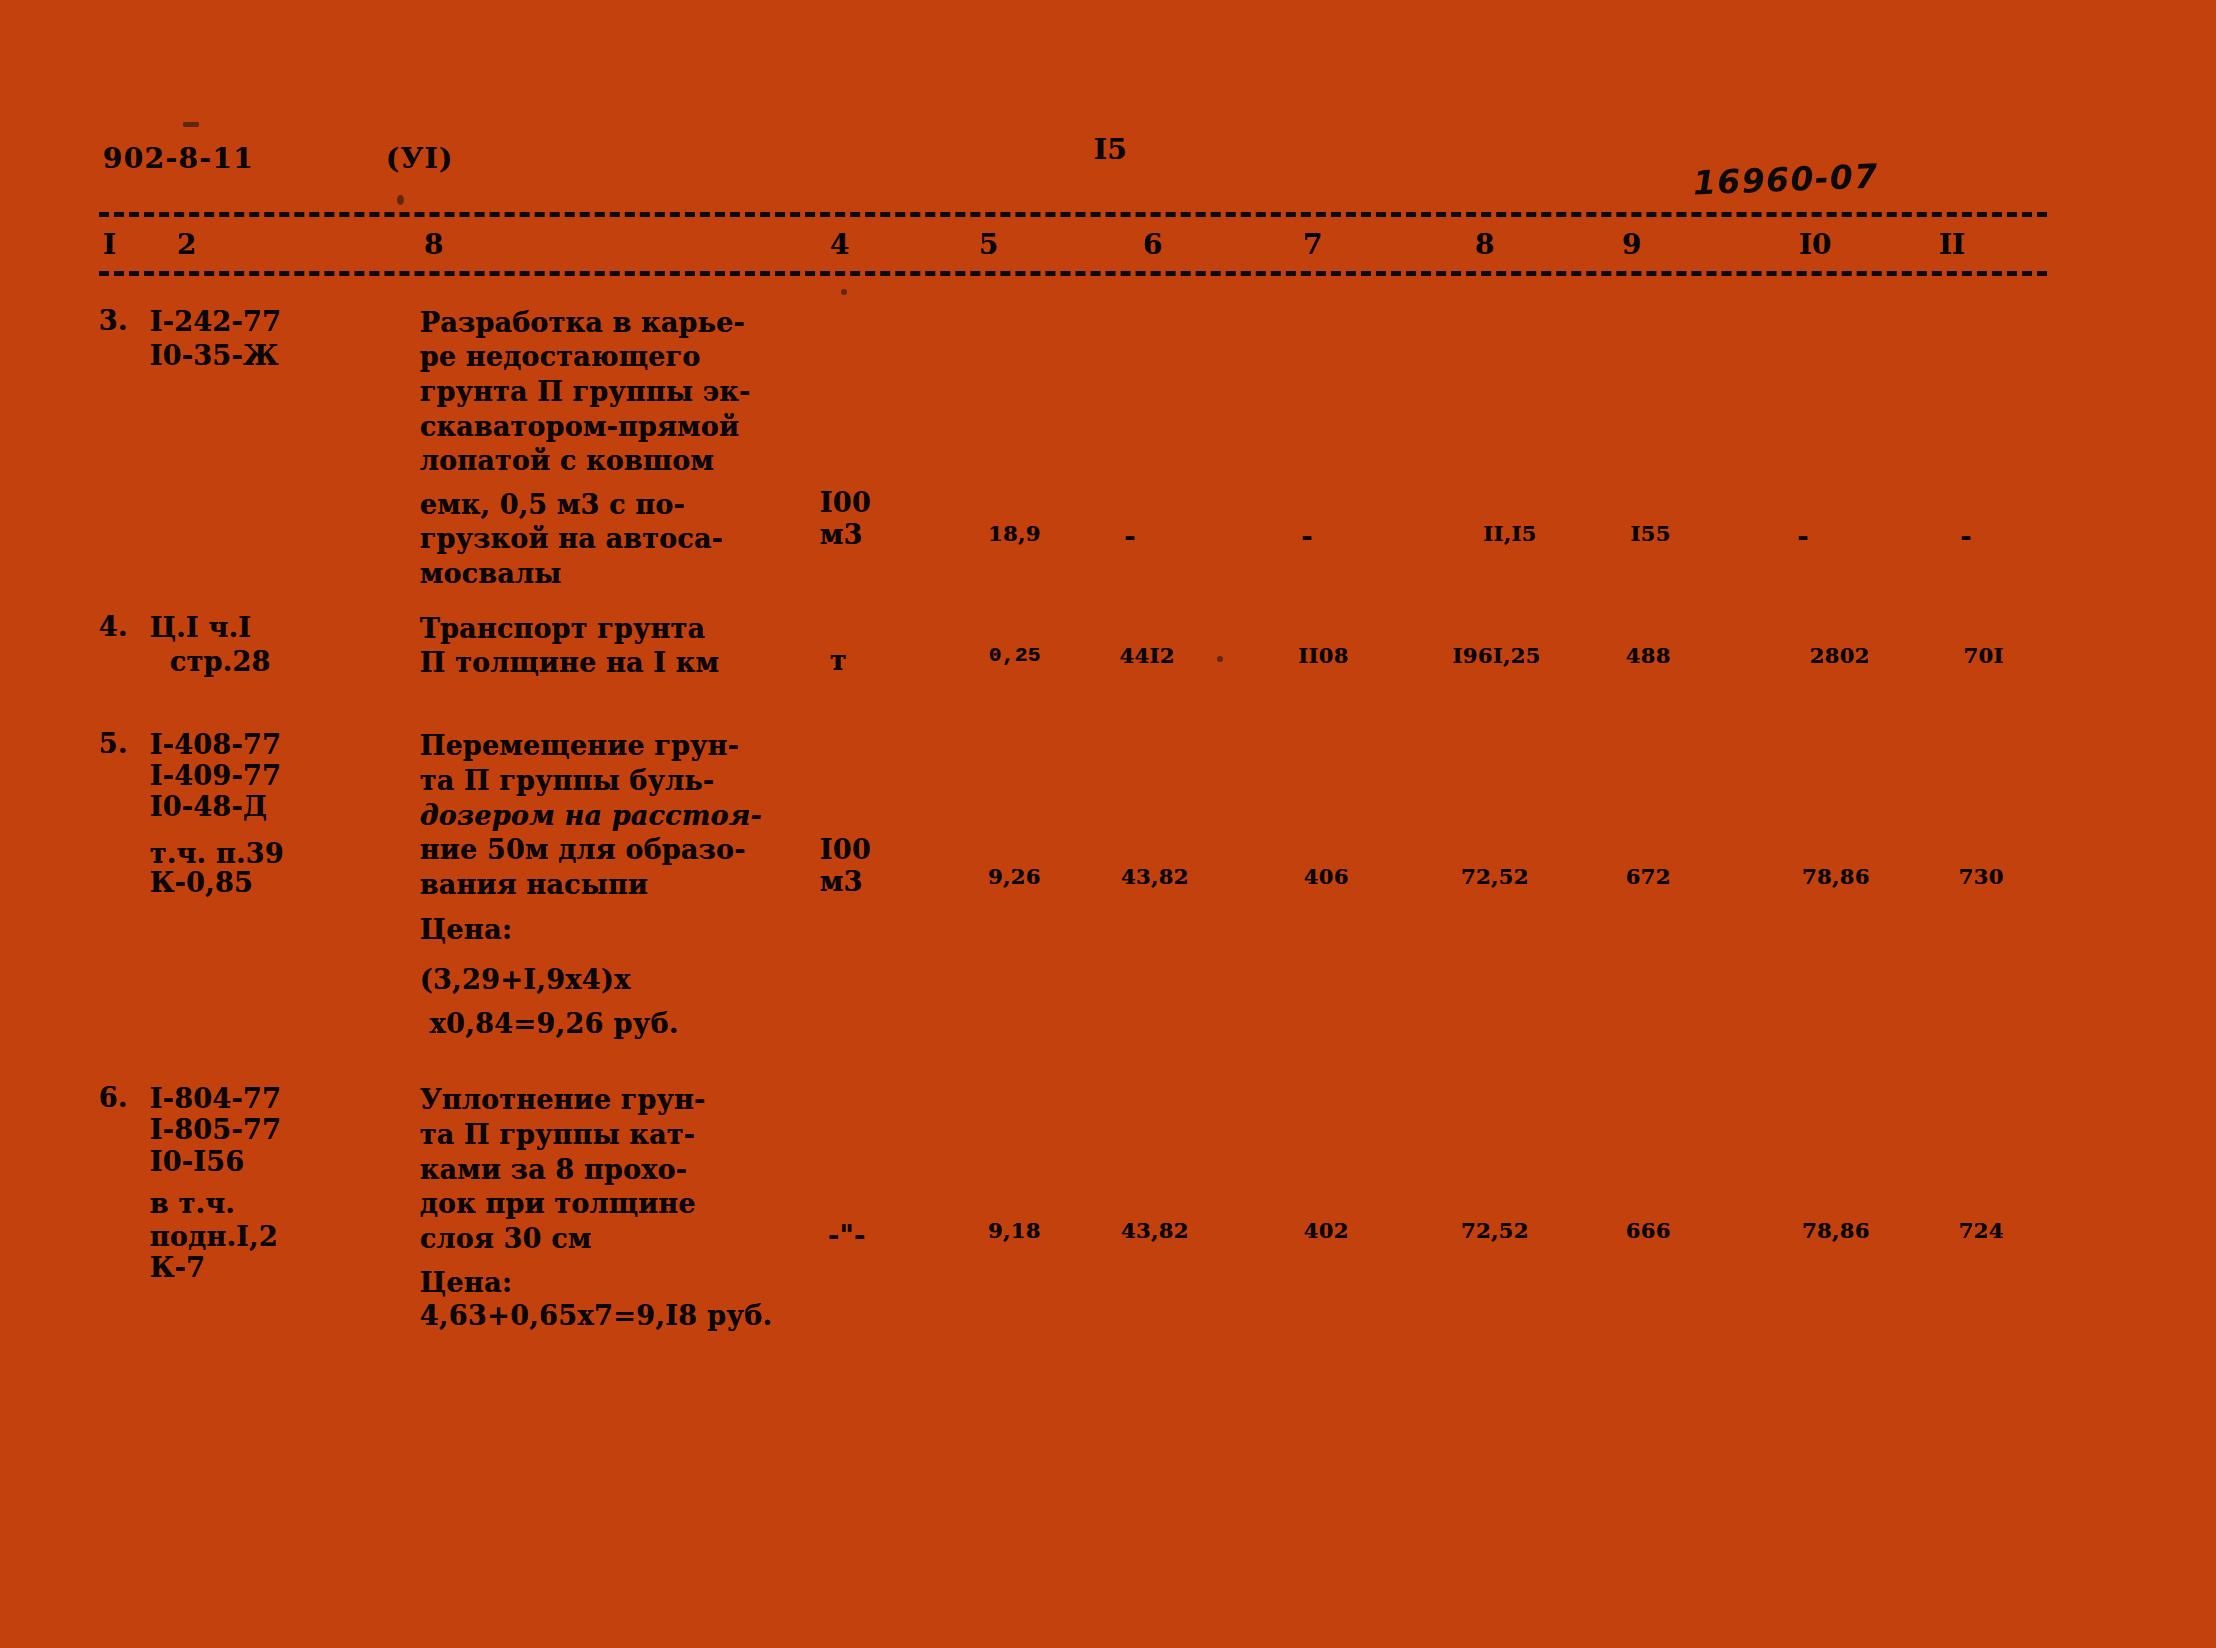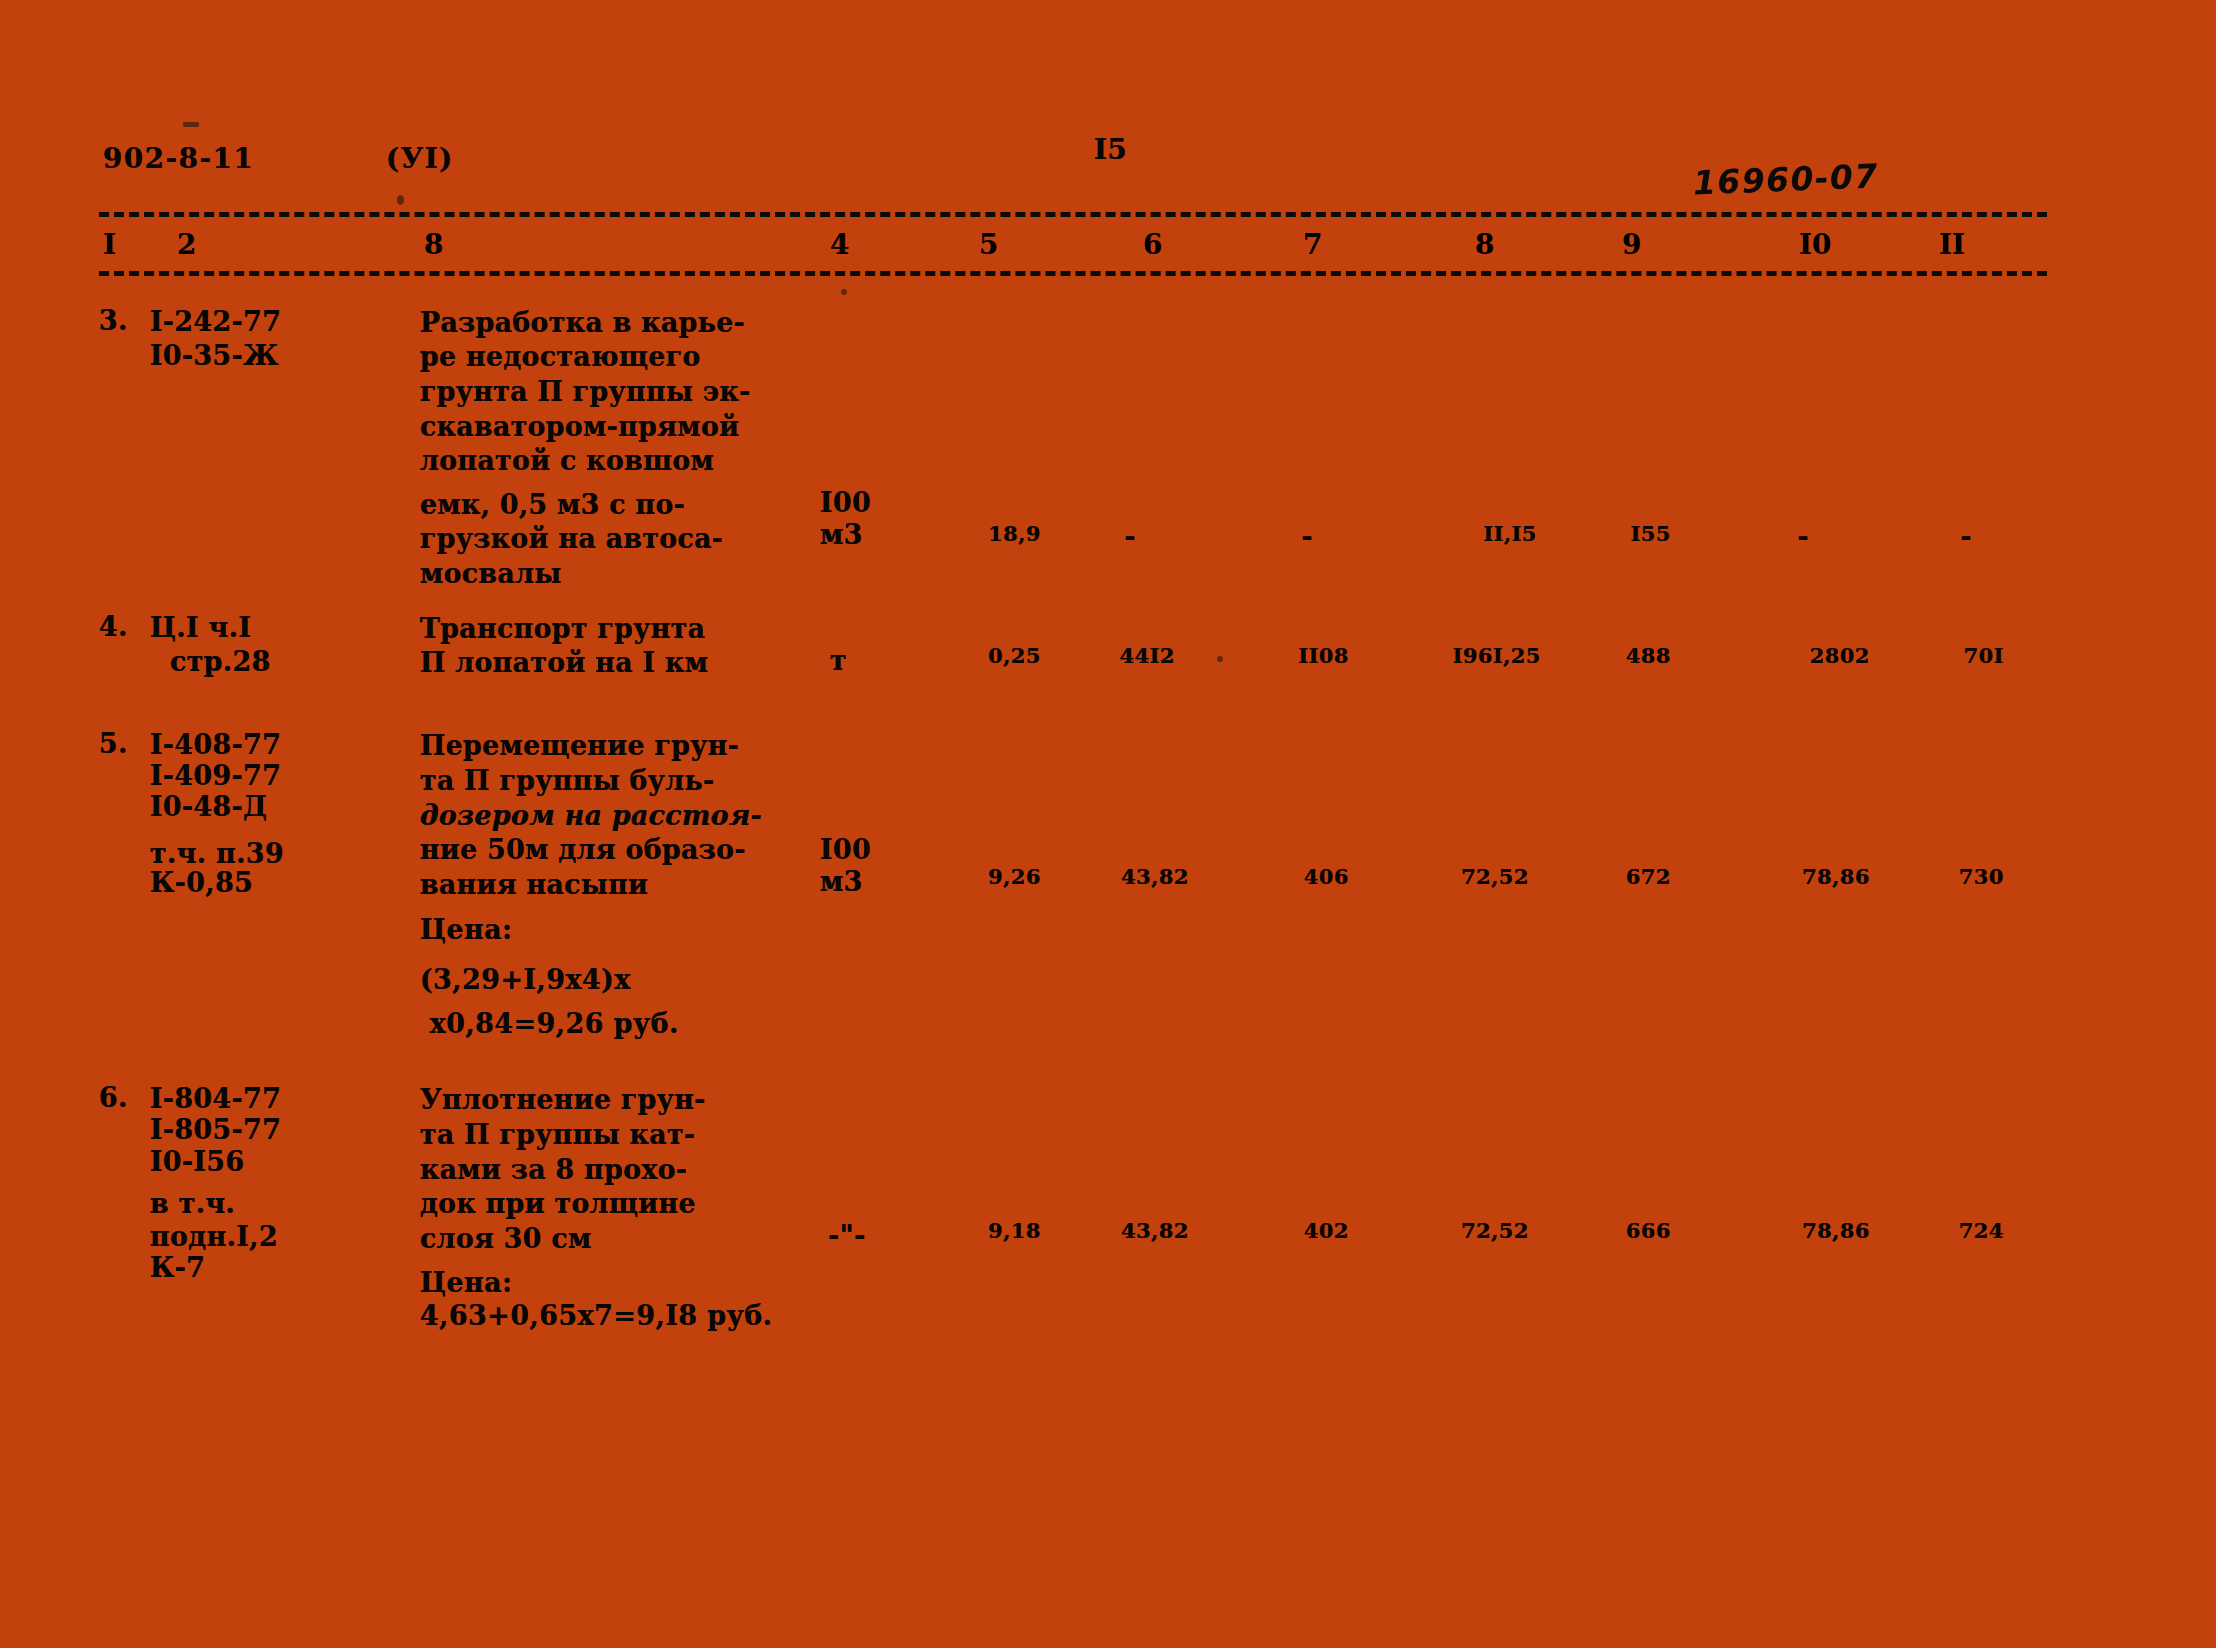--- a/index.html
+++ b/index.html
@@ -118,25 +118,25 @@
     <div class="t dash-val" style="left:1927px;top:521px;width:78px;">-</div>
   </div>
 
   <div>
     <div class="t rowno" style="left:99px;top:611px;">4.</div>
 
     <div class="t code" style="left:150px;top:611px;">Ц.I ч.I</div>
     <div class="t code" style="left:170px;top:645px;">стр.28</div>
 
     <div class="t desc" style="left:420px;top:611px;">Транспорт грунта</div>
-    <div class="t desc" style="left:420px;top:645px;">П лопатой на I км</div>
+    <div class="t desc" style="left:420px;top:645px;">П толщине на I км</div>
 
     <div class="t unit" style="left:820px;top:645px;width:37px;">т</div>
 
-    <div class="t val" style="left:942px;top:643px;width:99px;">0,25</div>
+    <div class="t val" style="left:942px;top:643px;width:99px;font-family:Liberation Mono, monospace;">0,25</div>
     <div class="t val" style="left:1062px;top:643px;width:113px;">44I2</div>
     <div class="t val" style="left:1236px;top:643px;width:113px;">II08</div>
     <div class="t val" style="left:1392px;top:643px;width:149px;">I96I,25</div>
     <div class="t val" style="left:1565px;top:643px;width:106px;">488</div>
     <div class="t val" style="left:1735px;top:643px;width:135px;">2802</div>
     <div class="t val" style="left:1891px;top:643px;width:113px;">70I</div>
   </div>
 
   <div>
     <div class="t rowno" style="left:99px;top:728px;">5.</div>

